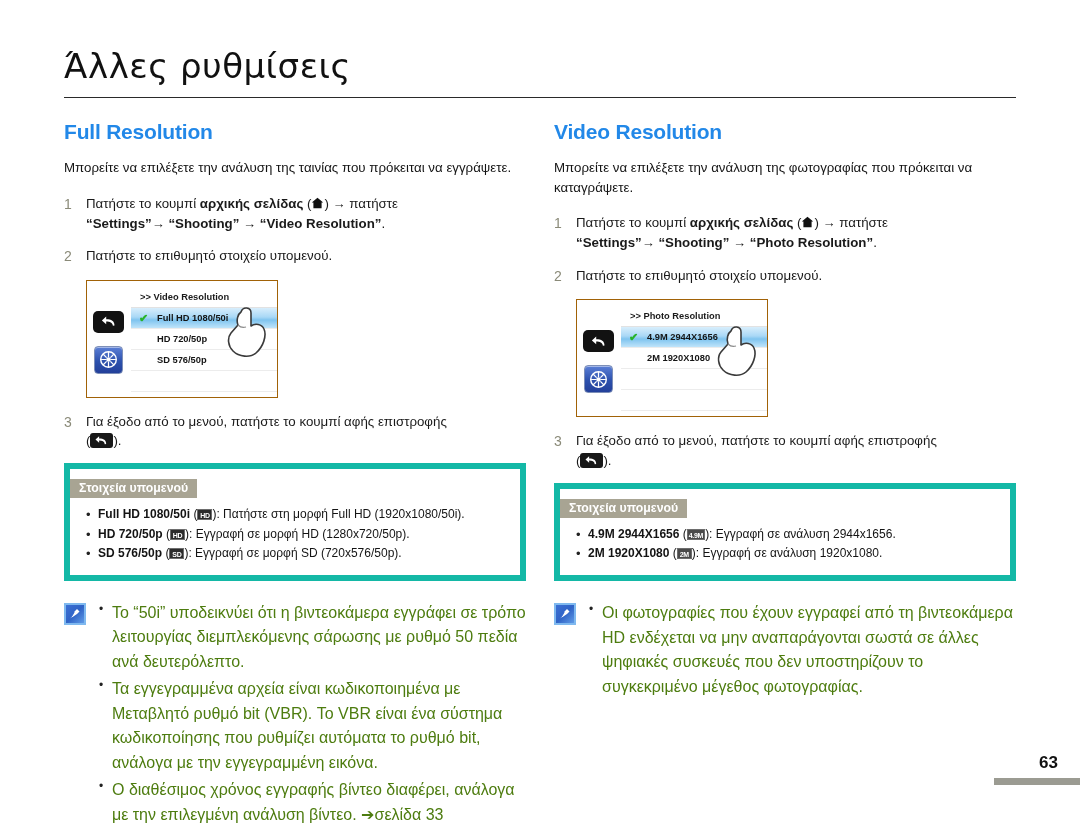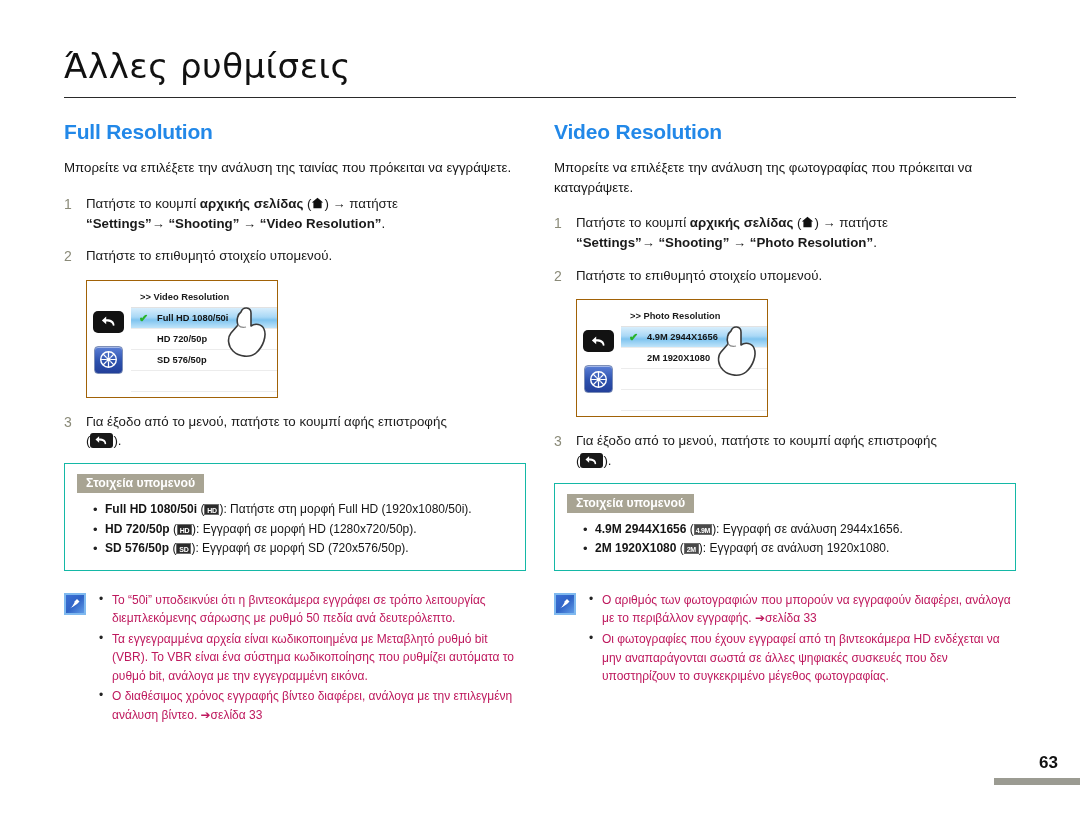--- a/index.html
+++ b/index.html
@@ -150,23 +150,23 @@
   }
   .lcd-hand {
     position: absolute;
     right: 4px; top: 16px;
     width: 62px; height: 56px;
     pointer-events: none;
   }
 
   
   .subbox {
-    border: 1px solid #14b8a6;
+    border: 6px solid #14b8a6;
     margin-top: 4px;
-    padding: 9px 12px 11px 12px;
+    padding: 9px 12px 11px 0;
     background: #fff;
   }
   .subbox-badge {
     display: inline-block;
     background: #a8a493;
     color: #ffffff;
     font-size: 12.3px;
     font-weight: 700;
     padding: 2px 9px 3px 9px;
     margin-bottom: 7px;
@@ -215,26 +215,26 @@
     padding-top: 2px;
   }
   .ic-note {
     width: 22px; height: 22px;
     border: 2px solid #7fb9ef;
     background: linear-gradient(135deg,#3b6fd4 0%, #2f63c6 50%, #5f9ae6 100%);
     display:flex; align-items:center; justify-content:center;
   }
   .note ul { margin: 0; padding: 0; list-style: none; }
   .note li {
-    font-size: 12px;
+    font-size: 16px;
     line-height: 1.55;
     position: relative;
     padding-left: 14px;
     margin-bottom: 2px;
-    color: #be185d;
+    color: #4d7c0f;
   }
   .note li::before {
     content: "\2022";
     position: absolute; left: 1px; top: -1px;
     font-size: 12px; color:#222;
   }
 
   
   .pagenum {
     position: absolute;
@@ -431,21 +431,20 @@
     <div class="note">
       <div class="note-ic">
         <div class="ic-note">
           <svg width="14" height="14" viewBox="0 0 14 14">
               <path d="M2 11.5 C4 10 5.5 7.5 6.5 4.5 L9 2 L11.5 4.5 L9 7 C6.5 8.5 4 10.5 2 11.5 Z" fill="#fff"></path>
               <path d="M2.2 11.3 L6.2 5.2" stroke="#3b6fd4" stroke-width="0.9"></path>
             </svg>
         </div>
       </div>
       <ul>
-        <li>Ο αριθμός των φωτογραφιών που μπορούν να εγγραφούν διαφέρει, ανάλογα με το περιβάλλον εγγραφής. ➔σελίδα 33</li>
         <li>Οι φωτογραφίες που έχουν εγγραφεί από τη βιντεοκάμερα HD ενδέχεται να μην αναπαράγονται σωστά σε άλλες ψηφιακές συσκευές που δεν υποστηρίζουν το συγκεκριμένο μέγεθος φωτογραφίας.</li>
       </ul>
     </div>
   </div>
 
   <div class="pagenum">63</div>
   <div class="pagebar"></div>
 
 </div>
 

